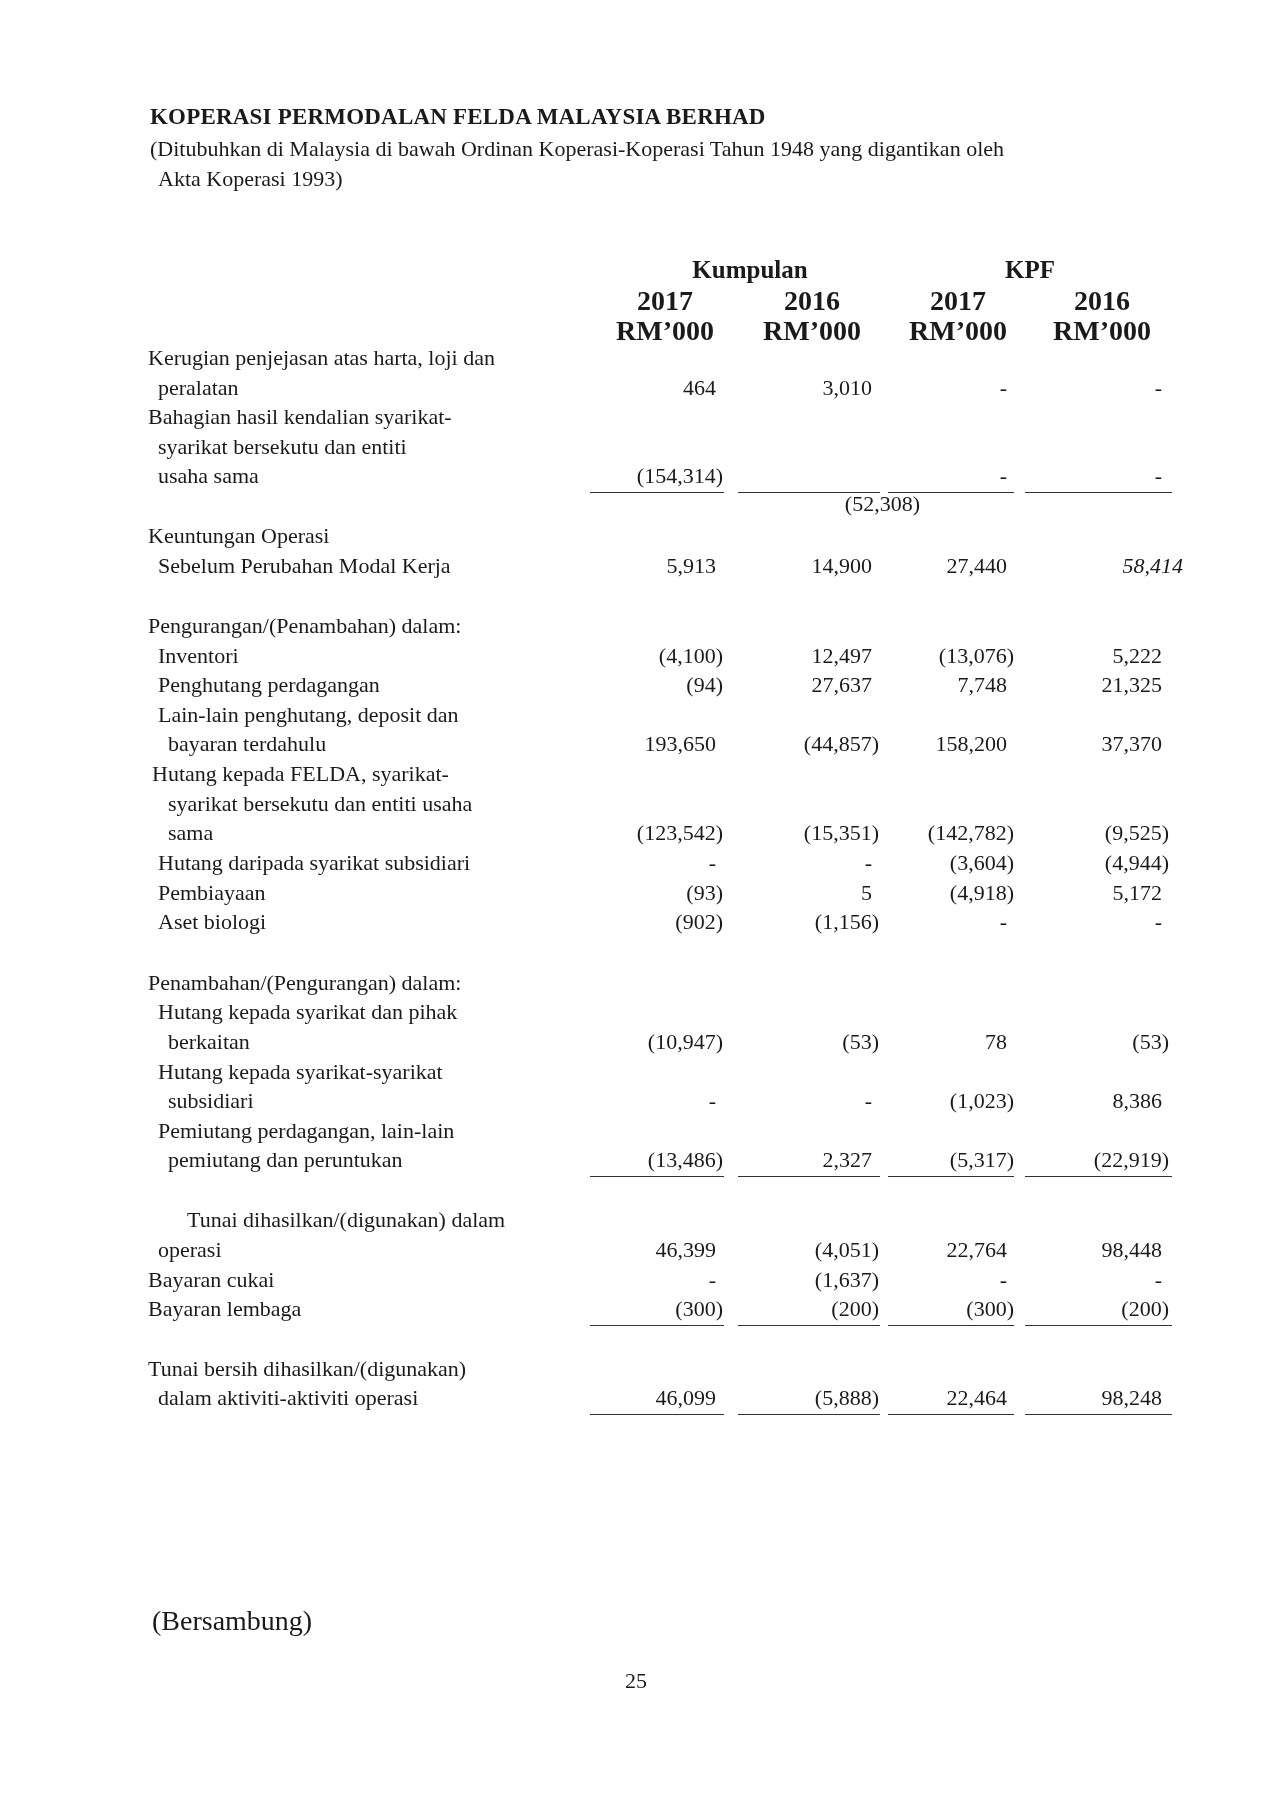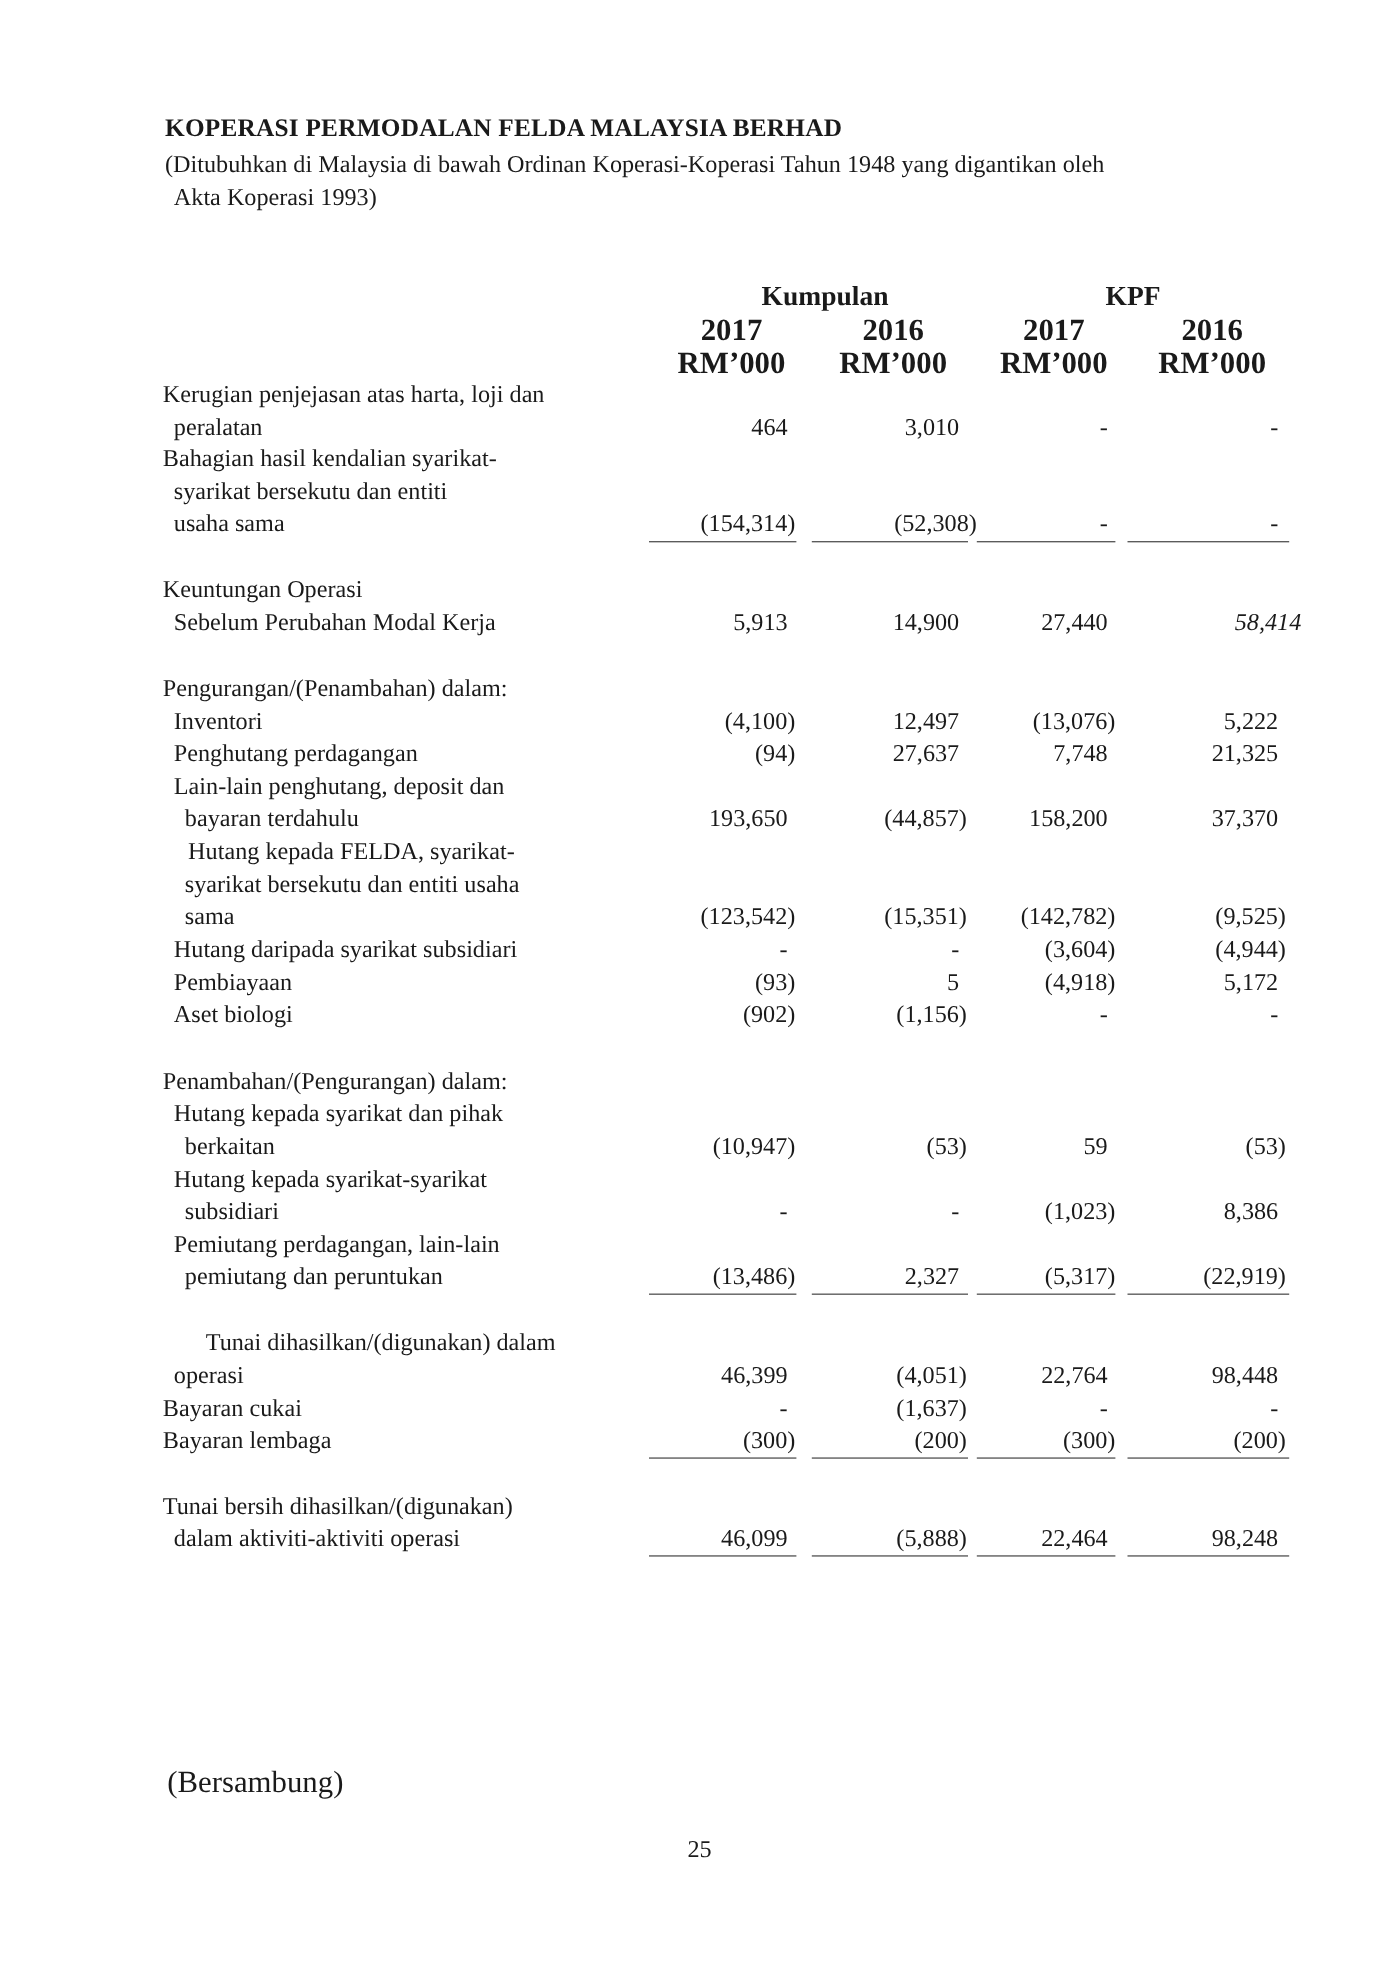--- a/index.html
+++ b/index.html
@@ -61,21 +61,21 @@
     <div class="row" style="top: 434px;">
       <div class="lbl" style="left: 158px;">syarikat bersekutu dan entiti</div>
       <div class="num" style="left: 576px;"></div>
       <div class="num" style="left: 732px;"></div>
       <div class="num" style="left: 867px;"></div>
       <div class="num" style="left: 1022px;"></div>
     </div>
     <div class="row" style="top: 463px;">
       <div class="lbl" style="left: 158px;">usaha sama</div>
       <div class="num" style="left: 583px;">(154,314)</div>
-      <div class="num" style="left: 748px;">(52,308)</div>
+      <div class="num" style="left: 780px; margin-top: 28px;">(52,308)</div>
       <div class="num" style="left: 867px;">-</div>
       <div class="num" style="left: 1022px;">-</div>
     </div>
     <div class="row" style="top: 523px;">
       <div class="lbl" style="left: 148px;">Keuntungan Operasi</div>
       <div class="num" style="left: 576px;"></div>
       <div class="num" style="left: 732px;"></div>
       <div class="num" style="left: 867px;"></div>
       <div class="num" style="left: 1022px;"></div>
     </div>
@@ -115,21 +115,21 @@
       <div class="num" style="left: 1022px;"></div>
     </div>
     <div class="row" style="top: 731px;">
       <div class="lbl" style="left: 168px;">bayaran terdahulu</div>
       <div class="num" style="left: 576px;">193,650</div>
       <div class="num" style="left: 739px;">(44,857)</div>
       <div class="num" style="left: 867px;">158,200</div>
       <div class="num" style="left: 1022px;">37,370</div>
     </div>
     <div class="row" style="top: 761px;">
-      <div class="lbl" style="left: 171px;">Hutang kepada FELDA, syarikat-</div>
+      <div class="lbl" style="left: 152px;">Hutang kepada FELDA, syarikat-</div>
       <div class="num" style="left: 576px;"></div>
       <div class="num" style="left: 732px;"></div>
       <div class="num" style="left: 867px;"></div>
       <div class="num" style="left: 1022px;"></div>
     </div>
     <div class="row" style="top: 791px;">
       <div class="lbl" style="left: 168px;">syarikat bersekutu dan entiti usaha</div>
       <div class="num" style="left: 576px;"></div>
       <div class="num" style="left: 732px;"></div>
       <div class="num" style="left: 867px;"></div>
@@ -174,21 +174,21 @@
       <div class="lbl" style="left: 158px;">Hutang kepada syarikat dan pihak</div>
       <div class="num" style="left: 576px;"></div>
       <div class="num" style="left: 732px;"></div>
       <div class="num" style="left: 867px;"></div>
       <div class="num" style="left: 1022px;"></div>
     </div>
     <div class="row" style="top: 1029px;">
       <div class="lbl" style="left: 168px;">berkaitan</div>
       <div class="num" style="left: 583px;">(10,947)</div>
       <div class="num" style="left: 739px;">(53)</div>
-      <div class="num" style="left: 867px;">59</div>
+      <div class="num" style="left: 867px;">78</div>
       <div class="num" style="left: 1029px;">(53)</div>
     </div>
     <div class="row" style="top: 1059px;">
       <div class="lbl" style="left: 158px;">Hutang kepada syarikat-syarikat</div>
       <div class="num" style="left: 576px;"></div>
       <div class="num" style="left: 732px;"></div>
       <div class="num" style="left: 867px;"></div>
       <div class="num" style="left: 1022px;"></div>
     </div>
     <div class="row" style="top: 1088px;">

